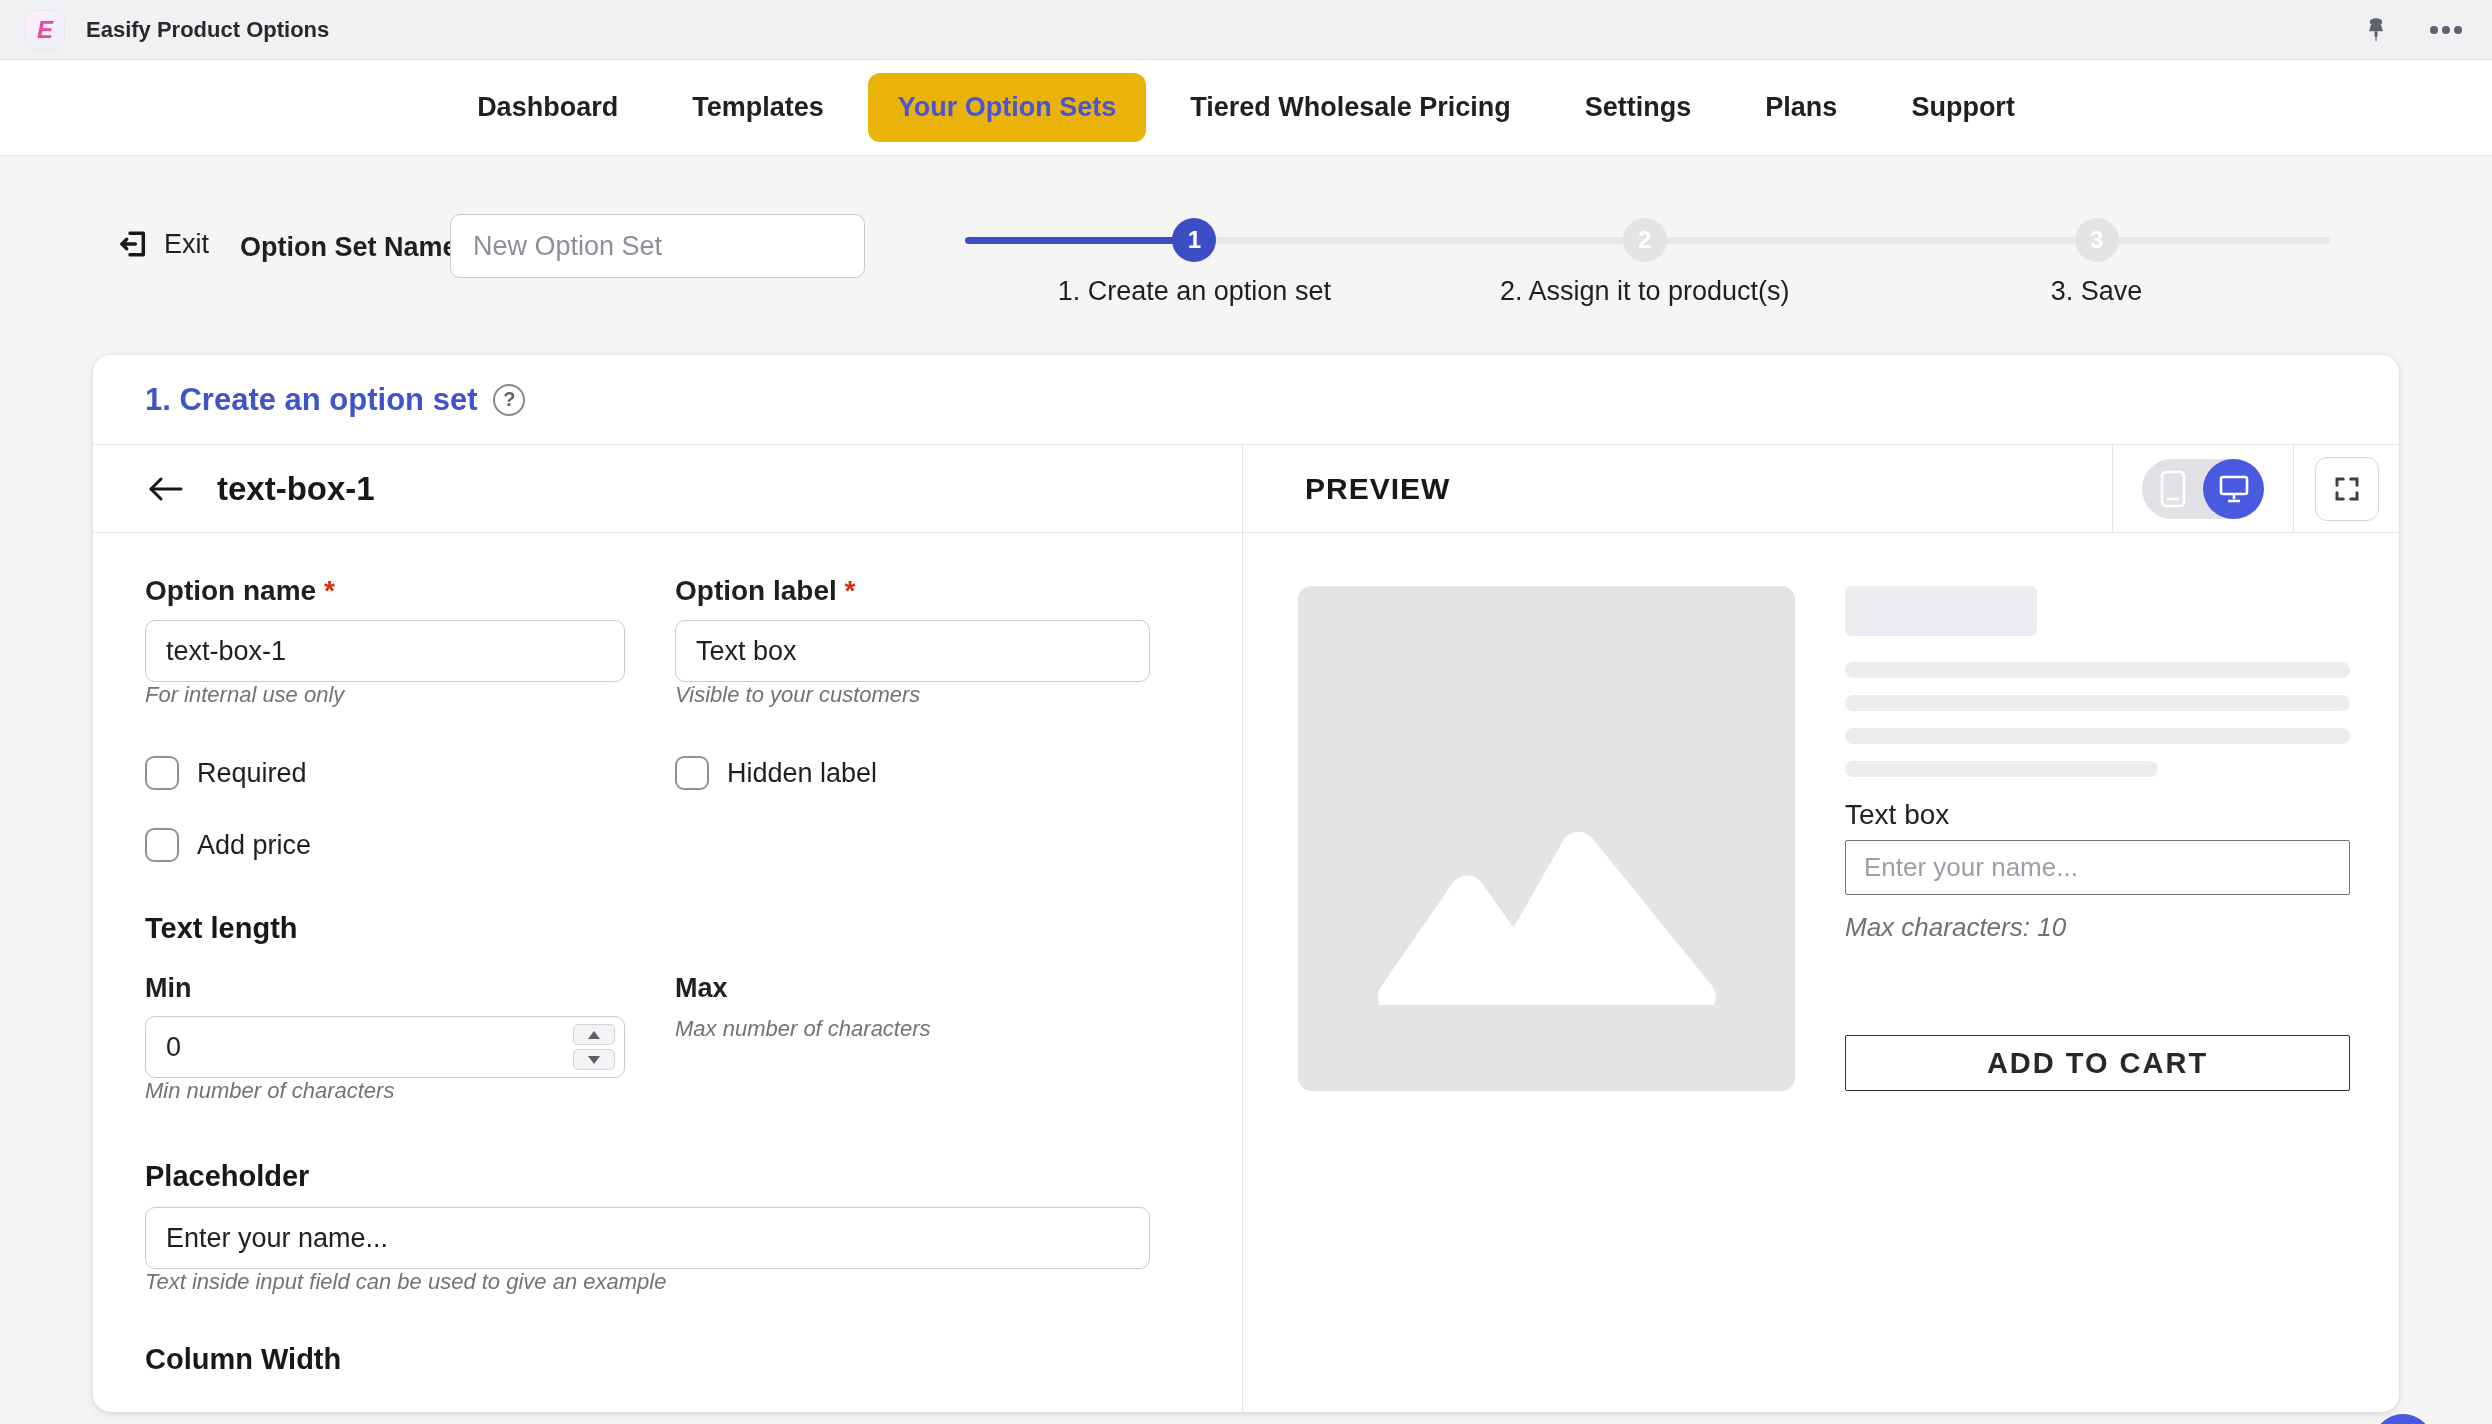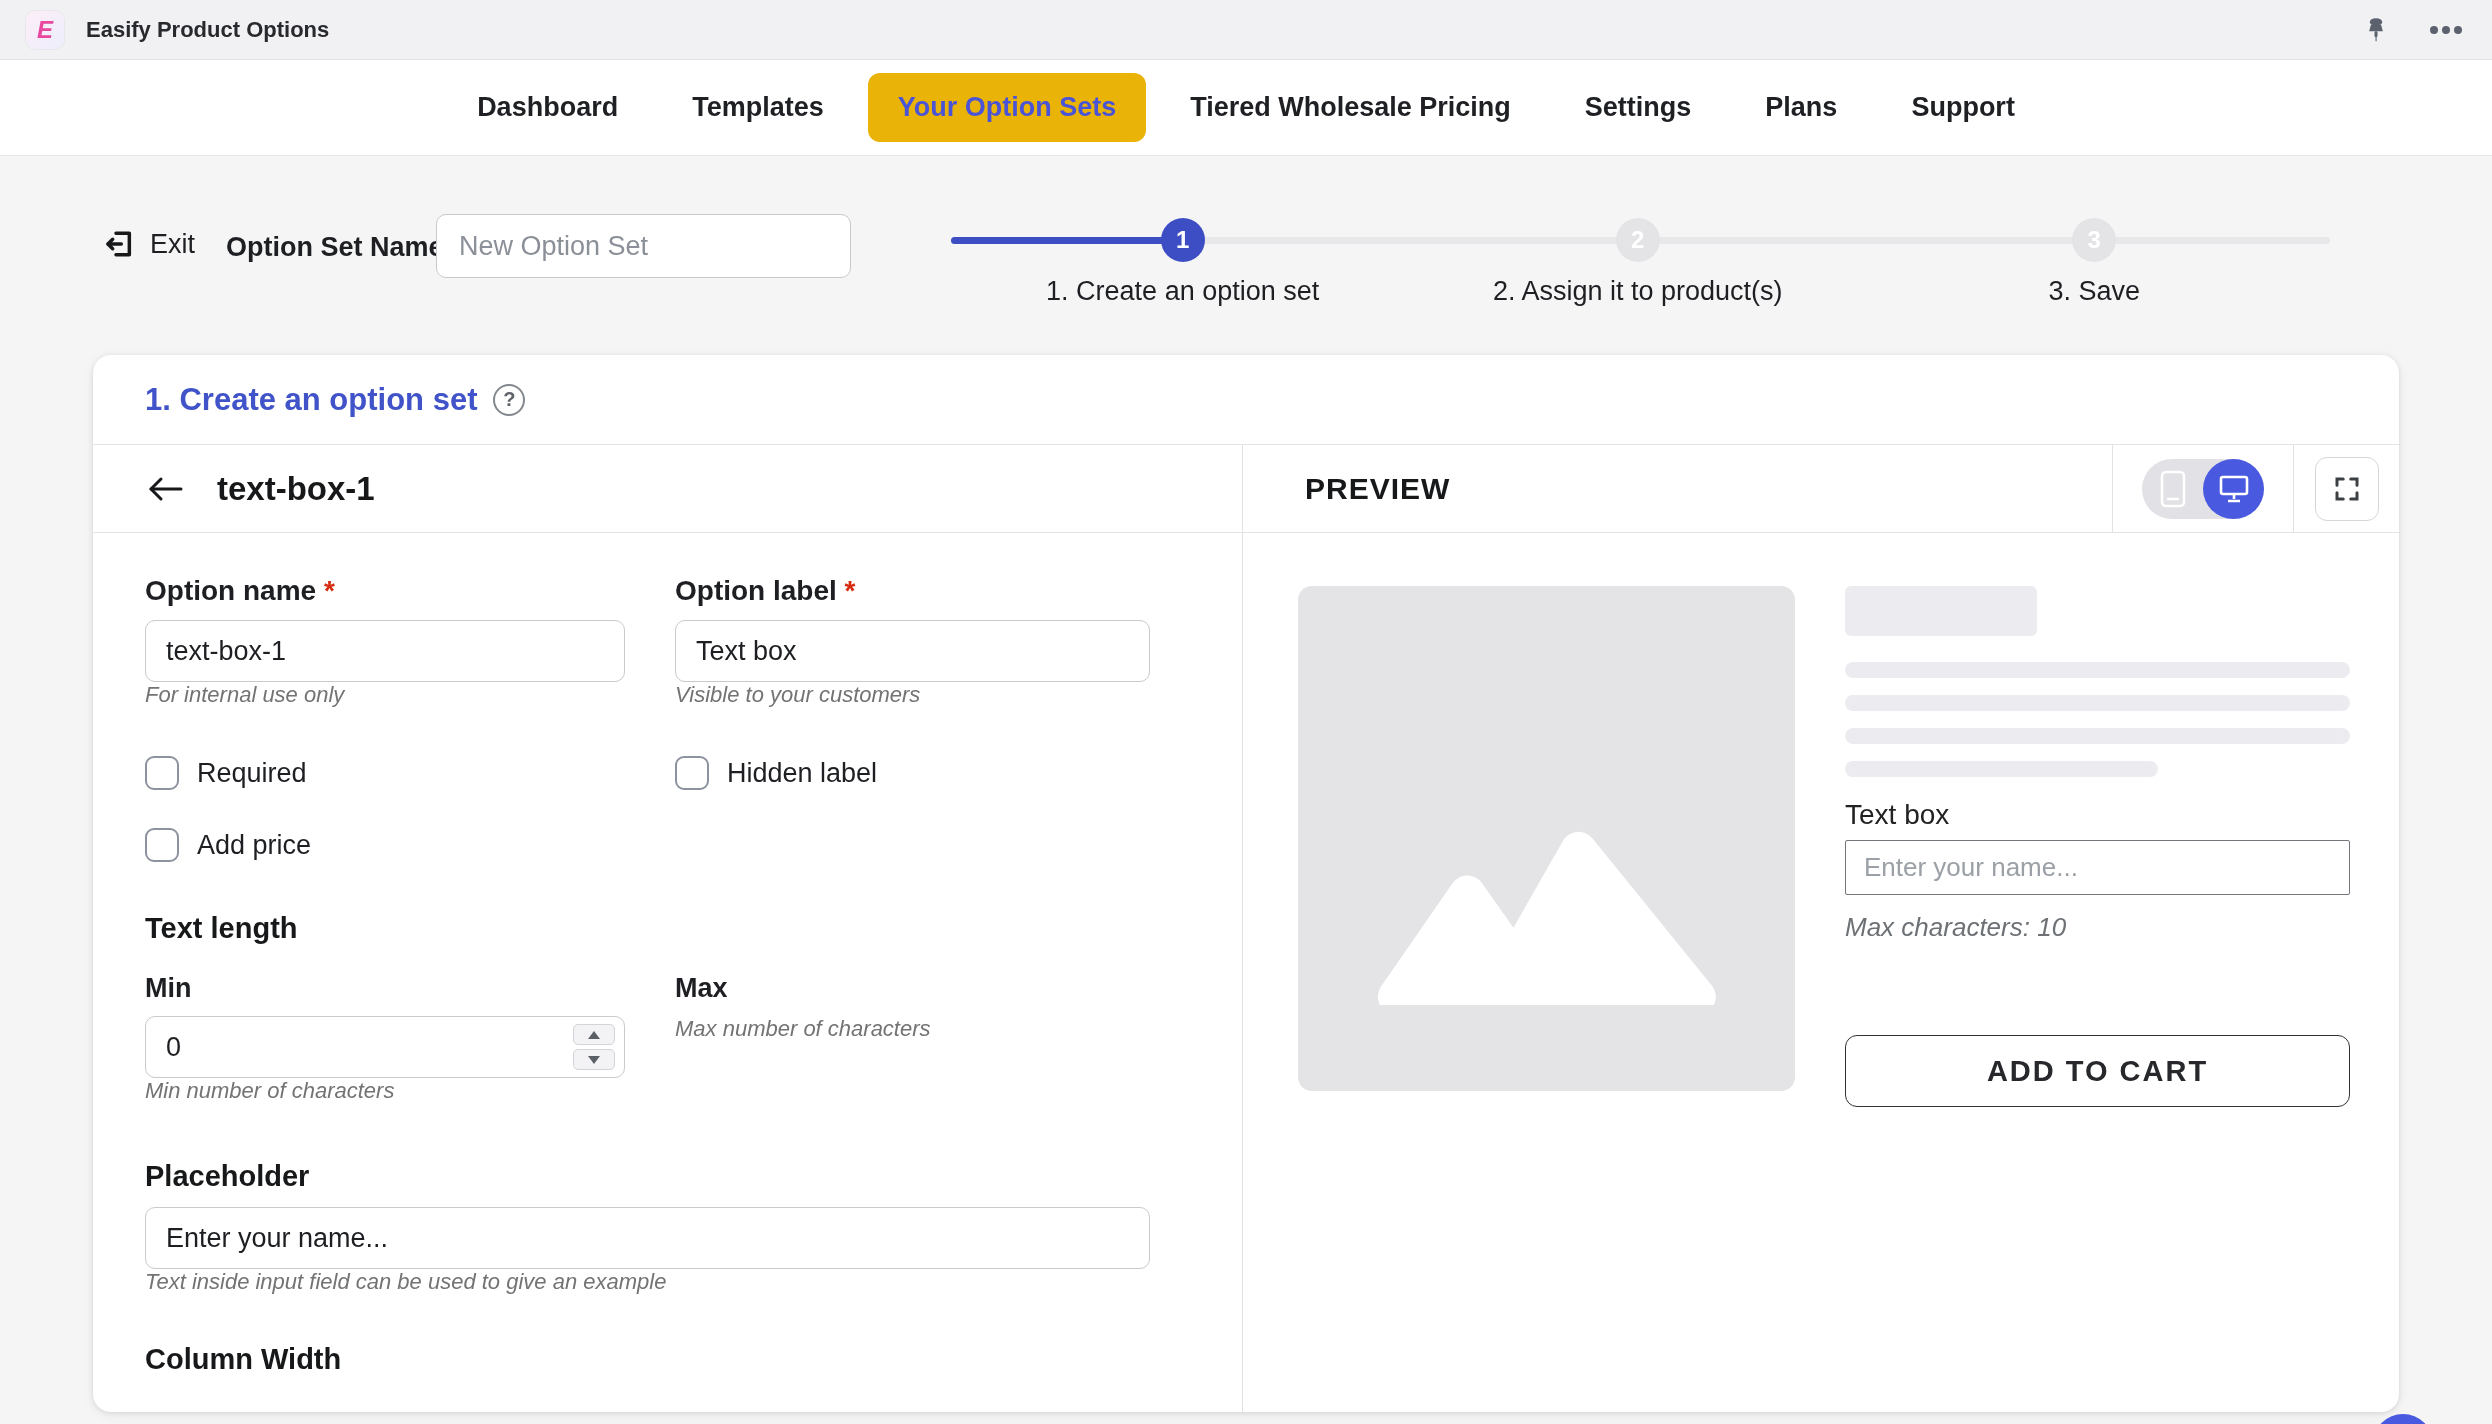--- a/index.html
+++ b/index.html
@@ -33,21 +33,21 @@
     background:#ffffff; border-bottom:1px solid #e7e7ea;
     display:flex; align-items:center; justify-content:center; gap:14px;
   }
   .nav-item {
     font-size:27px; font-weight:600; color:#1e2023;
     padding:19px 30px; border-radius:12px; cursor:pointer; white-space:nowrap;
   }
   .nav-item.active { background:#eab308; color:#4a54d6; }
   
   .toolbar {
-    position:absolute; top:218px; left:96px; right:162px; height:110px;
+    position:absolute; top:218px; left:110px; right:162px; height:110px;
   }
   .exit {
     position:absolute; left:8px; top:10px; display:flex; align-items:center; gap:14px;
     font-size:27px; font-weight:500; color:#1d1f22; cursor:pointer;
   }
   .osn-label {
     position:absolute; left:130px; top:14px; font-size:27px; font-weight:600; color:#1d1f22;
   }
   .osn-input {
     position:absolute; left:340px; top:-4px; width:415px; height:64px;
@@ -155,22 +155,22 @@
   .sk-short { width:62%; }
   .pv-label { font-size:28px; color:#202223; margin-top:22px; }
   .pv-input {
     width:100%; height:55px; margin-top:9px; border:1px solid #73777c; border-radius:2px;
     font-size:26px; padding:0 18px; color:#1d1f22; outline:none; background:#fff;
     font-family:"Liberation Sans", sans-serif;
   }
   .pv-input::placeholder { color:#9aa0a6; }
   .pv-helper { font-size:26px; font-style:italic; color:#6d7175; margin-top:17px; }
   .atc-btn {
-    width:100%; height:72px; margin-top:92px; background:#fff;
-    border:1px solid #2f3237; border-radius:12px;
+    width:100%; height:56px; margin-top:92px; background:#fff;
+    border:1px solid #2f3237; border-radius:2px;
     font-size:29px; font-weight:bold; letter-spacing:2px; color:#26282b;
     display:flex; align-items:center; justify-content:center; cursor:pointer;
   }
   
   .fab {
     position:absolute; left:2373px; top:1414px; width:60px; height:60px;
     border-radius:50%; background:#4a5ae0;
   }
   svg { display:block; }
 </style>

